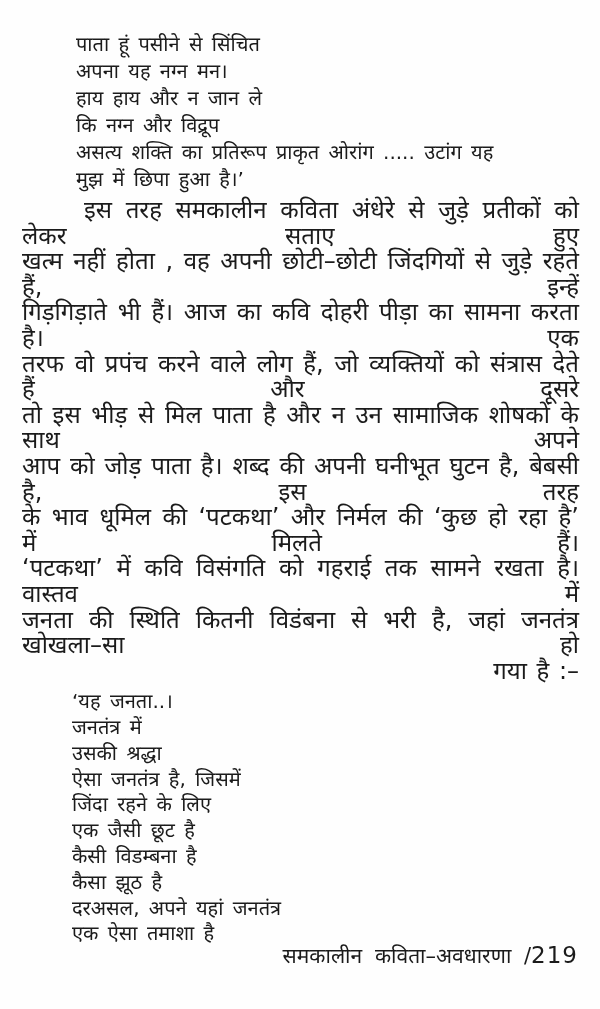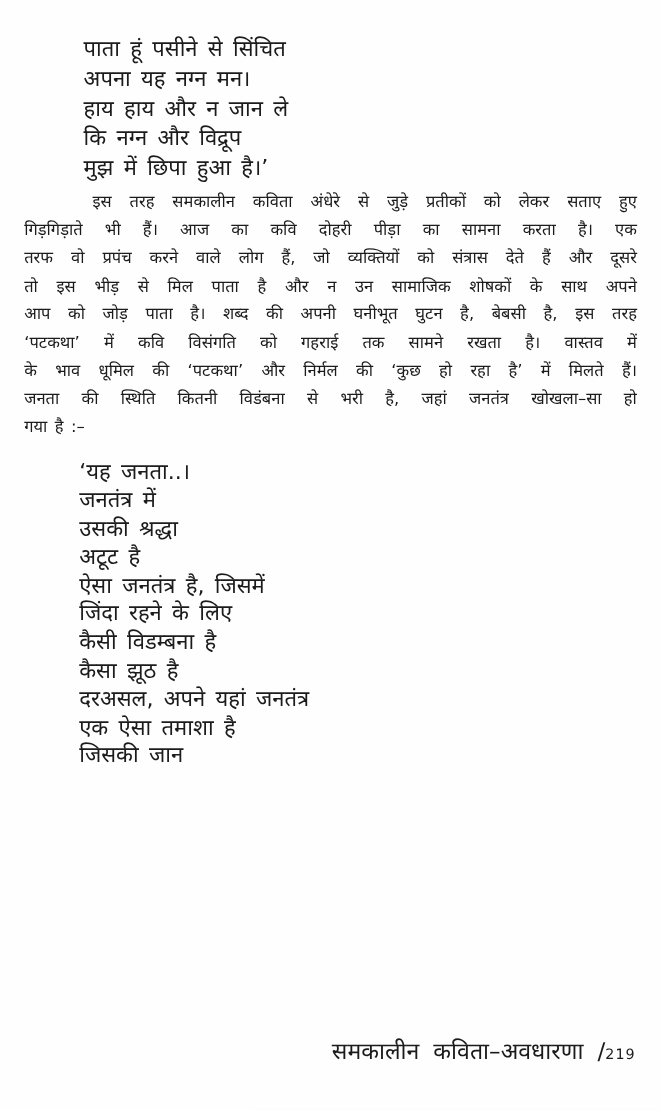--- a/index.html
+++ b/index.html
@@ -23,83 +23,84 @@
   .poem1 {
     padding-top: 31px;
     margin-left: 76px;
     margin-right: 20px;
     line-height: 27px;
   }
   .para {
     margin-top: 5px;
     margin-left: 22px;
     margin-right: 21px;
-    font-size: 15px;
+    font-size: 24px;
     line-height: 25.6px;
     word-spacing: 2px;
   }
   .jline {
     text-align: justify;
     text-align-last: justify;
   }
   .indent { text-indent: 62px; }
-  .lline { text-align: left; }
+  .lline { text-align: right; }
   .poem2 {
-    margin-top: 15px;
+    margin-top: 5px;
     margin-left: 72px;
     margin-right: 20px;
     line-height: 25.8px;
   }
   .footer {
     position: absolute;
     right: 22px;
     top: 941px;
     font-size: 21px;
     word-spacing: 6px;
     white-space: nowrap;
   }
-  .footer .pgnum { font-size: 13px; letter-spacing: 1px; }
+  .footer .pgnum { font-size: 23px; letter-spacing: 1px; }
 </style>
 </head>
 <body>
 
 <div class="page">
 
   <div class="poem poem1">
     <div>पाता हूं पसीने से सिंचित</div>
     <div>अपना यह नग्न मन।</div>
     <div>हाय हाय और न जान ले</div>
     <div>कि नग्न और विद्रूप</div>
+    <div>असत्य शक्ति का प्रतिरूप प्राकृत ओरांग ..... उटांग यह</div>
     <div>मुझ में छिपा हुआ है।’</div>
   </div>
 
   <div class="para">
     <div class="jline indent">इस तरह समकालीन कविता अंधेरे से जुड़े प्रतीकों को लेकर सताए हुए</div>
+    <div class="jline">खत्म नहीं होता , वह अपनी छोटी–छोटी जिंदगियों से जुड़े रहते हैं, इन्हें</div>
     <div class="jline">गिड़गिड़ाते भी हैं। आज का कवि दोहरी पीड़ा का सामना करता है। एक</div>
     <div class="jline">तरफ वो प्रपंच करने वाले लोग हैं, जो व्यक्तियों को संत्रास देते हैं और दूसरे</div>
     <div class="jline">तो इस भीड़ से मिल पाता है और न उन सामाजिक शोषकों के साथ अपने</div>
     <div class="jline">आप को जोड़ पाता है। शब्द की अपनी घनीभूत घुटन है, बेबसी है, इस तरह</div>
+    <div class="jline">के भाव धूमिल की ‘पटकथा’ और निर्मल की ‘कुछ हो रहा है’ में मिलते हैं।</div>
     <div class="jline">‘पटकथा’ में कवि विसंगति को गहराई तक सामने रखता है। वास्तव में</div>
-    <div class="jline">के भाव धूमिल की ‘पटकथा’ और निर्मल की ‘कुछ हो रहा है’ में मिलते हैं।</div>
     <div class="jline">जनता की स्थिति कितनी विडंबना से भरी है, जहां जनतंत्र खोखला–सा हो</div>
     <div class="lline">गया है :–</div>
   </div>
 
   <div class="poem poem2">
     <div>‘यह जनता..।</div>
     <div>जनतंत्र में</div>
     <div>उसकी श्रद्धा</div>
-    <div>अटूट है</div>
     <div>ऐसा जनतंत्र है, जिसमें</div>
     <div>जिंदा रहने के लिए</div>
+    <div>एक जैसी छूट है</div>
     <div>कैसी विडम्बना है</div>
     <div>कैसा झूठ है</div>
     <div>दरअसल, अपने यहां जनतंत्र</div>
     <div>एक ऐसा तमाशा है</div>
-    <div>जिसकी जान</div>
   </div>
 
   <div class="footer">
     <span>समकालीन कविता–अवधारणा</span>
     <span>/</span><span class="pgnum">219</span>
   </div>
 
 </div>
 
 </body></html>

